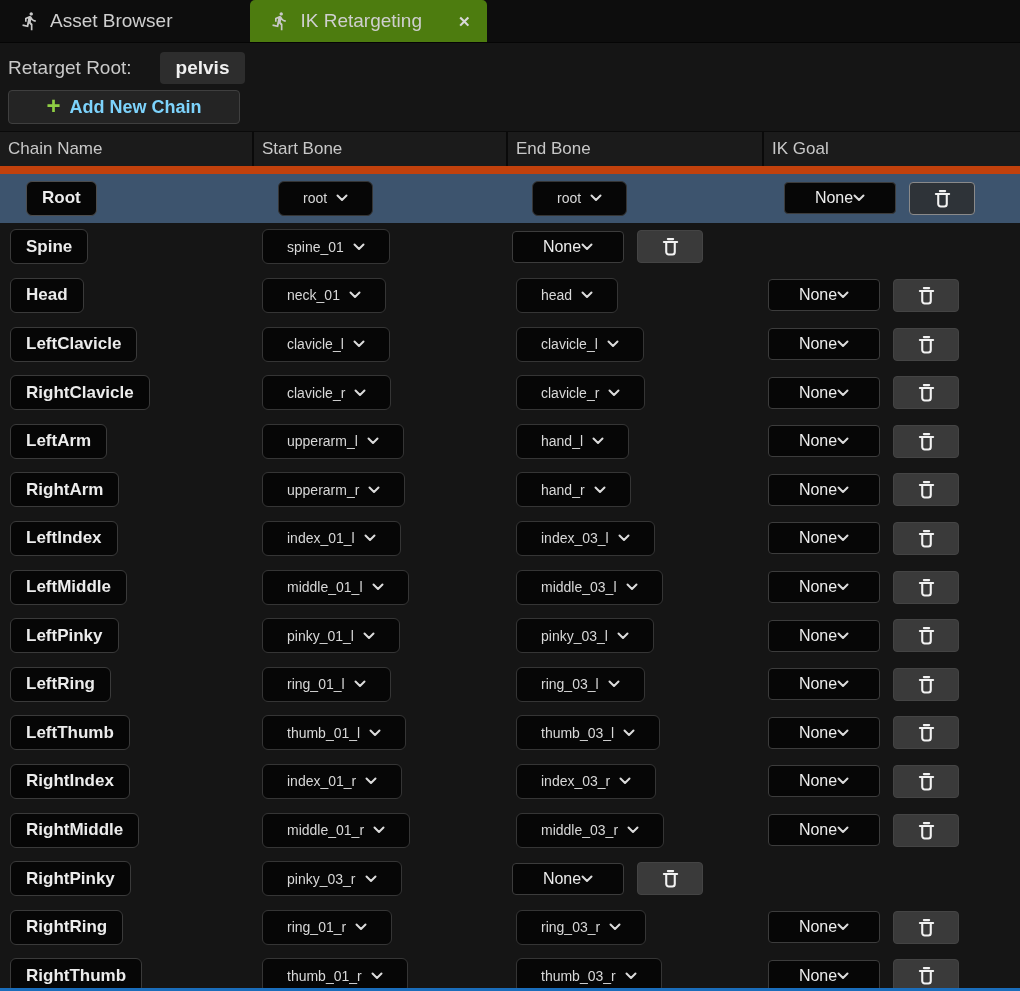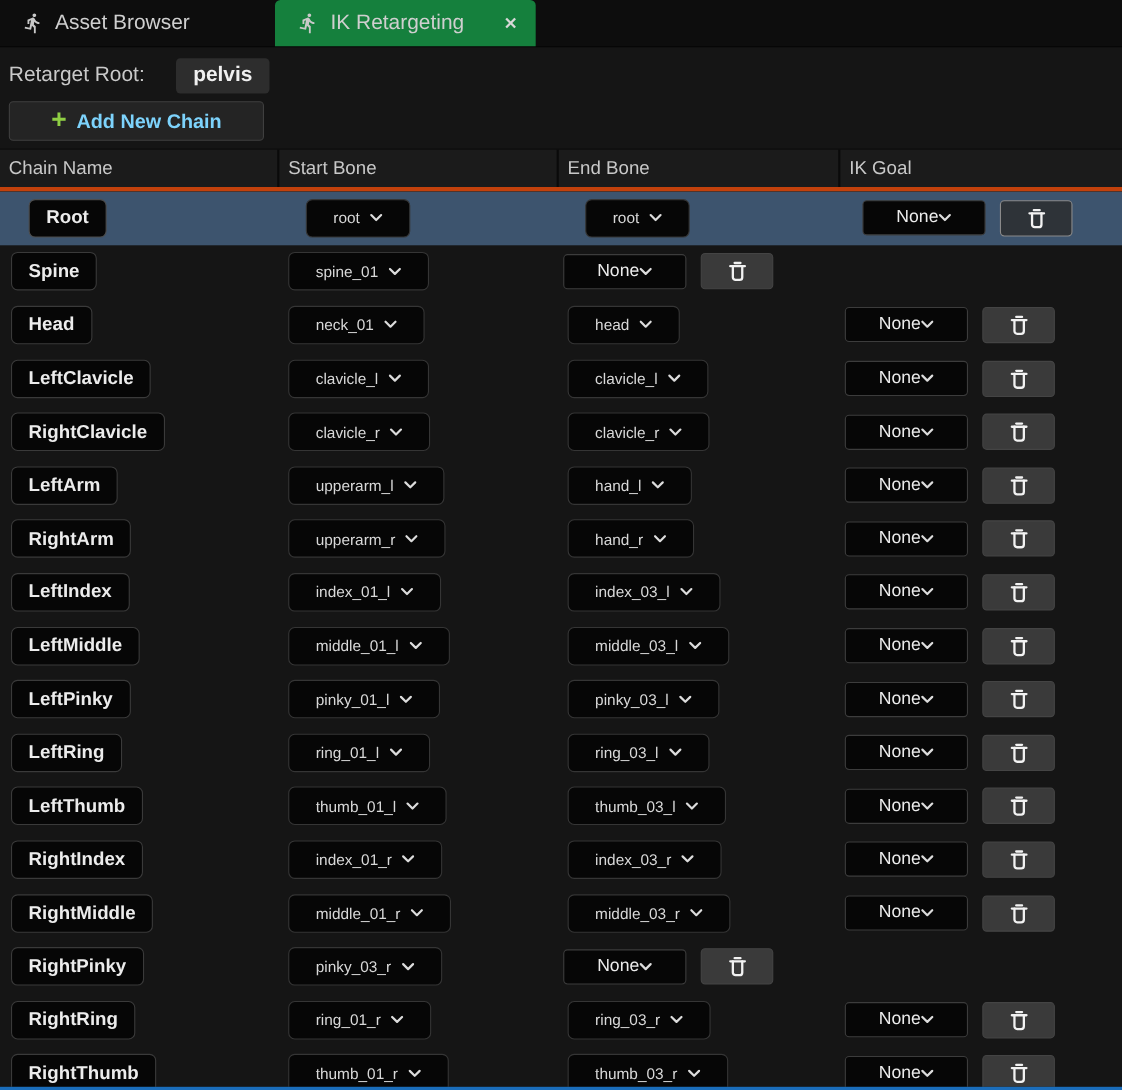--- a/index.html
+++ b/index.html
@@ -21,21 +21,21 @@
     border-bottom:1px solid #050505;
   }
   .tab{
     display:flex;align-items:center;gap:10px;
     padding:0 20px;
     font-size:19px;color:#cfcfcf;
     cursor:pointer;white-space:nowrap;
   }
   .tab.inactive{background:transparent;}
   .tab.active{
-    background:#15803d;
+    background:#4d7c0f;
     border-radius:5px 5px 0 0;
     margin-left:58px;
     padding-right:16px;
   }
   .runicon{width:20px;height:20px;display:inline-flex;color:#c9c9c9;flex:0 0 auto;}
   .runicon svg{width:100%;height:100%;}
   .tab-close{
     margin-left:26px;
     font-size:15px;font-weight:bold;color:#d8d8d8;
     cursor:pointer;line-height:1;
@@ -70,21 +70,21 @@
     cursor:pointer;
   }
   .plus-icon{color:#8fce44;font-size:24px;font-weight:bold;line-height:1;margin-top:-2px;}
   .add-chain-label{color:#7dd3fc;font-size:18px;font-weight:bold;}
 
   
   .thead{
     height:34px;flex:0 0 34px;
     background:#1b1b1b;
     border-top:1px solid #0a0a0a;
-    border-bottom:4px solid #c2410c;
+    border-bottom:8px solid #c2410c;
     display:grid;grid-template-columns:252px 254px 256px 1fr;
     align-items:center;
   }
   .th{
     font-size:17px;color:#c8c8c8;
     padding-left:8px;height:100%;
     display:flex;align-items:center;
   }
   .th + .th{border-left:2px solid #0a0a0a;padding-left:8px;}
 

